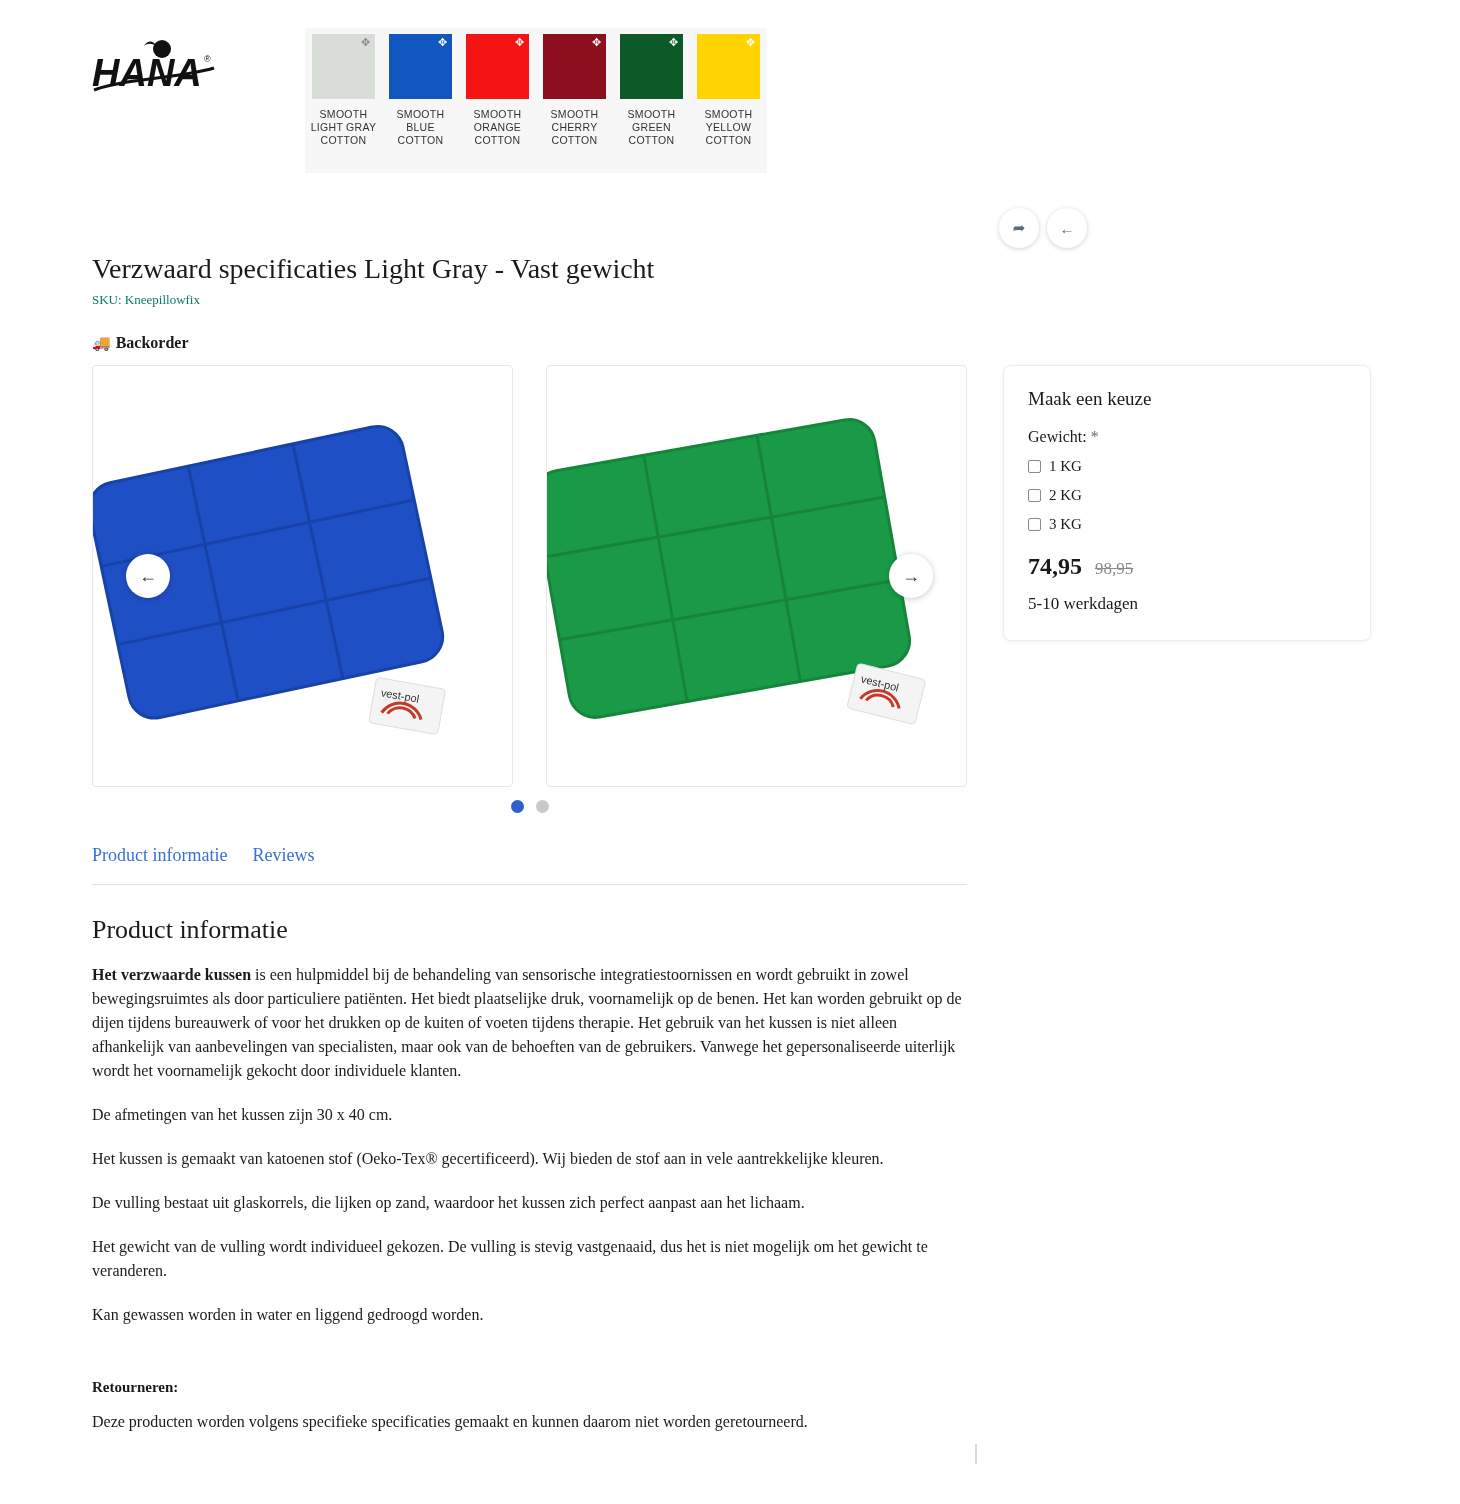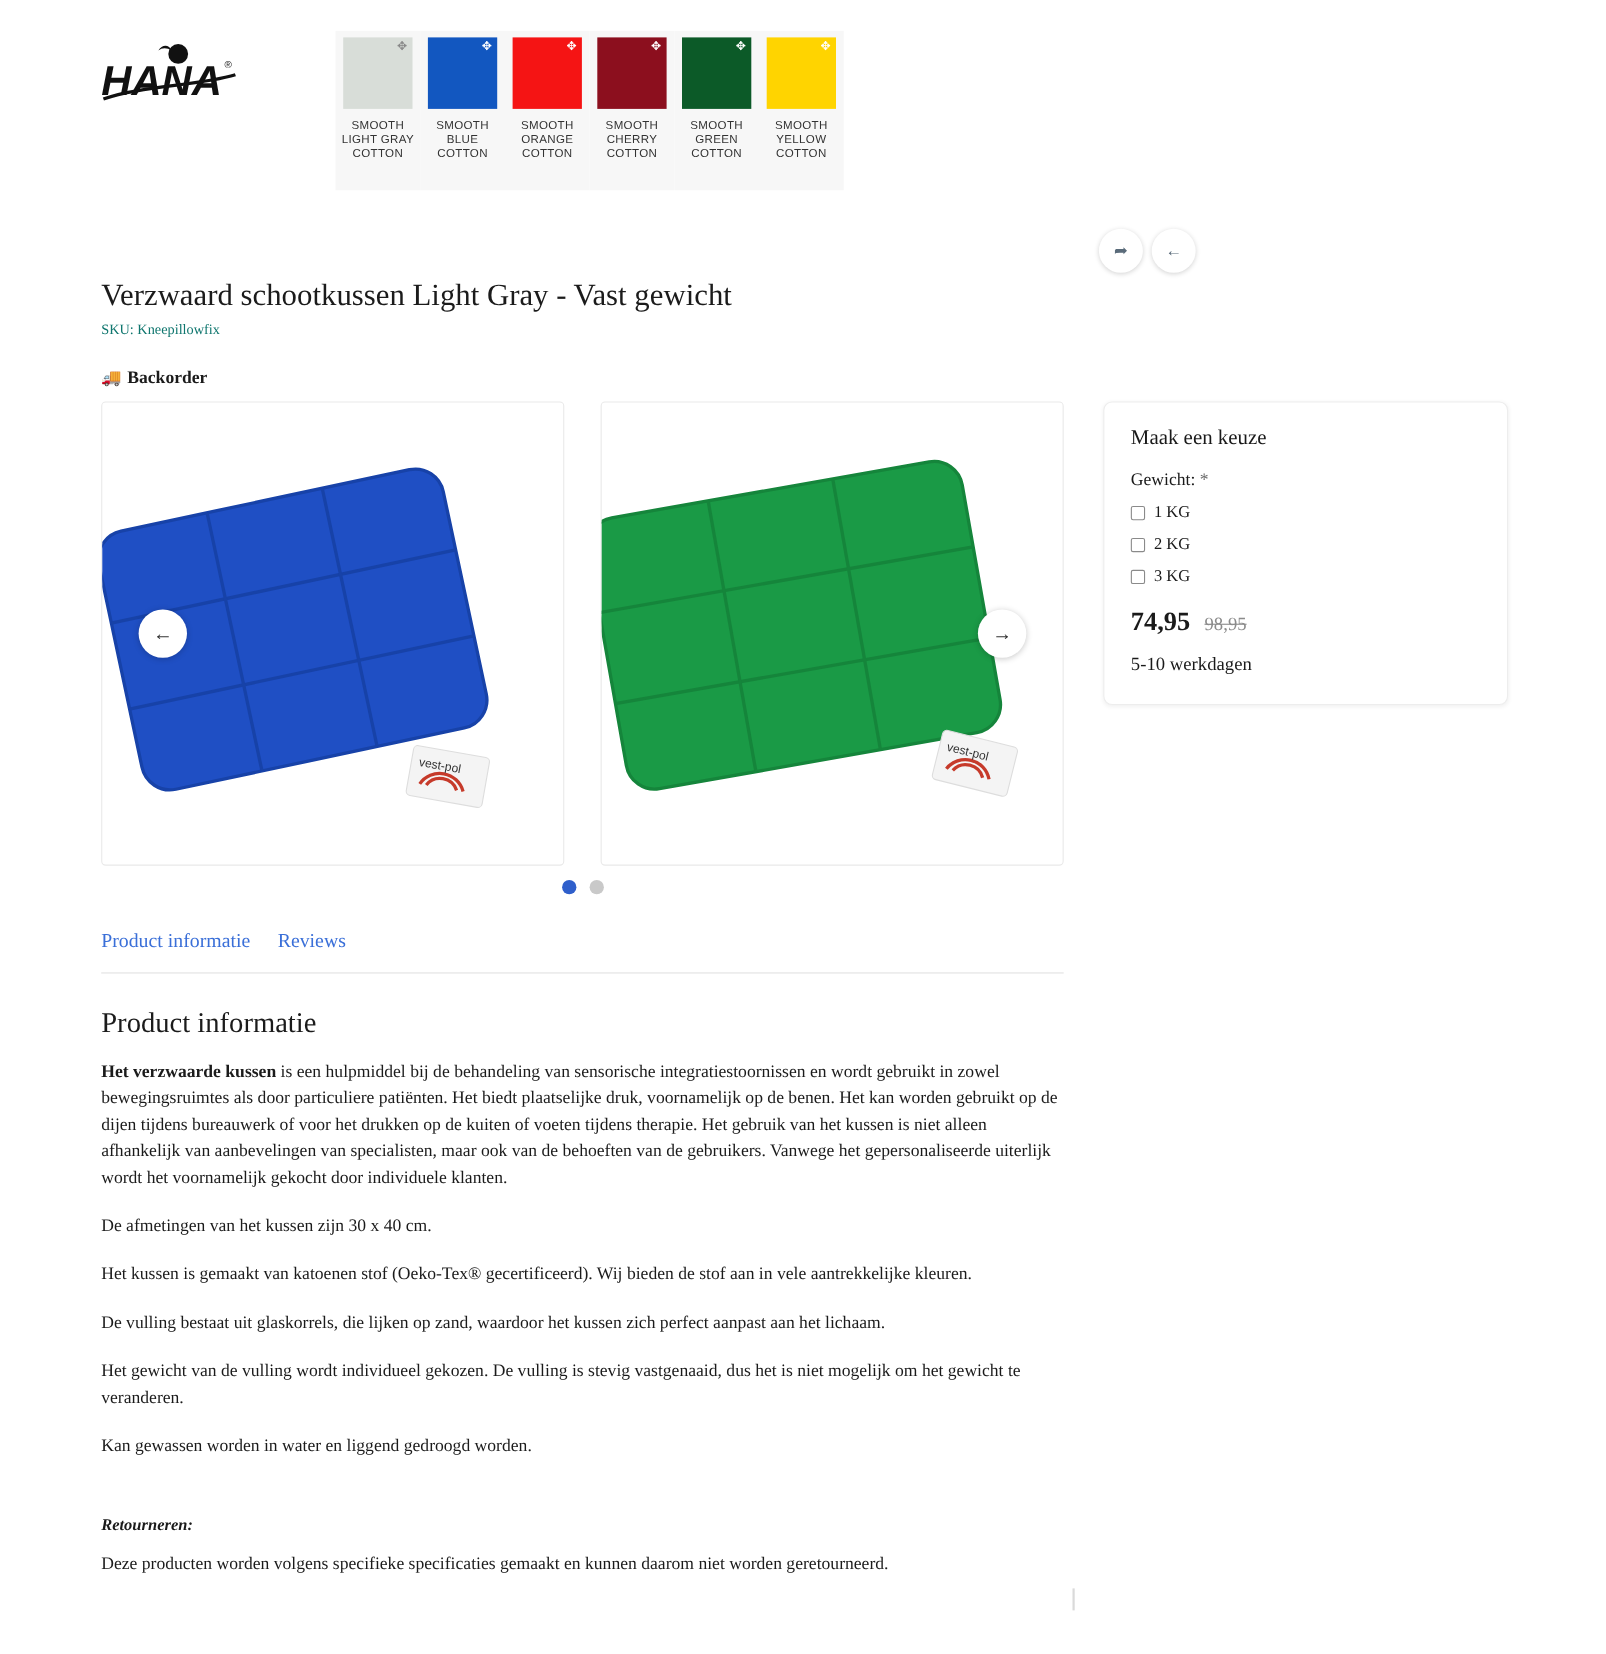--- a/index.html
+++ b/index.html
@@ -66,21 +66,21 @@
   .tabs { position: absolute; left: 92px; top: 845px; width: 875px; border-bottom: 1px solid #e2e2e2; padding-bottom: 18px; display: flex; gap: 25px; }
   .tab { font-size: 18px; color: #3a6fd8; cursor: pointer; }
   .tab.active { color: #3a6fd8; }
 
   
   .info { position: absolute; left: 92px; top: 915px; width: 878px; }
   .info h2 { font-size: 26px; font-weight: 400; margin: 0 0 18px 0; color: #1b1b1b; }
   .info h3 { font-size: 16px; font-weight: bold; margin: 0 0 10px 0; }
   .info p { font-size: 16px; line-height: 24px; margin: 0 0 20px 0; color: #1b1b1b; }
   .info b { font-weight: bold; font-family: Liberation Serif, serif; }
-  .ret-head { font-size: 15px; font-weight: bold; margin-top: 52px; margin-bottom: 14px; font-style: italic; }
+  .ret-head { font-size: 15px; font-weight: bold; margin-top: 52px; margin-bottom: 14px; }
 
   
   .buy-card {
     position: absolute; left: 1003px; top: 365px; width: 368px; min-height: 250px;
     background: #fff; border: 1px solid #ededed; border-radius: 8px;
     box-shadow: 0 1px 4px rgba(0,0,0,.06);
     padding: 22px 24px 26px 24px;
   }
   .buy-card h3 { font-size: 19px; font-weight: 400; margin: 0 0 18px 0; }
   .opt-label { font-size: 16px; margin-bottom: 12px; }
@@ -149,21 +149,21 @@
       </div>
     </div>
   </div>
 
   <div class="float-btns">
     <div class="float-btn">➦</div>
     <div class="float-btn">←</div>
   </div>
 
   <div class="title-block">
-    <h1 class="prod-title">Verzwaard schootkussen Light Gray - Vast gewicht</h1>
+    <h1 class="prod-title">Verzwaard specificaties Light Gray - Vast gewicht</h1>
     <div class="sku">SKU: Kneepillowfix</div>
     <div class="backorder">
       <span class="truck">🚚</span>
       <span>Backorder</span>
     </div>
   </div>
 
   <div class="gallery">
     <div class="slide">
       <svg class="pillow" style="left:-5px; top:35px;" width="370" height="360" viewBox="0 0 370 360" xmlns="http://www.w3.org/2000/svg">

